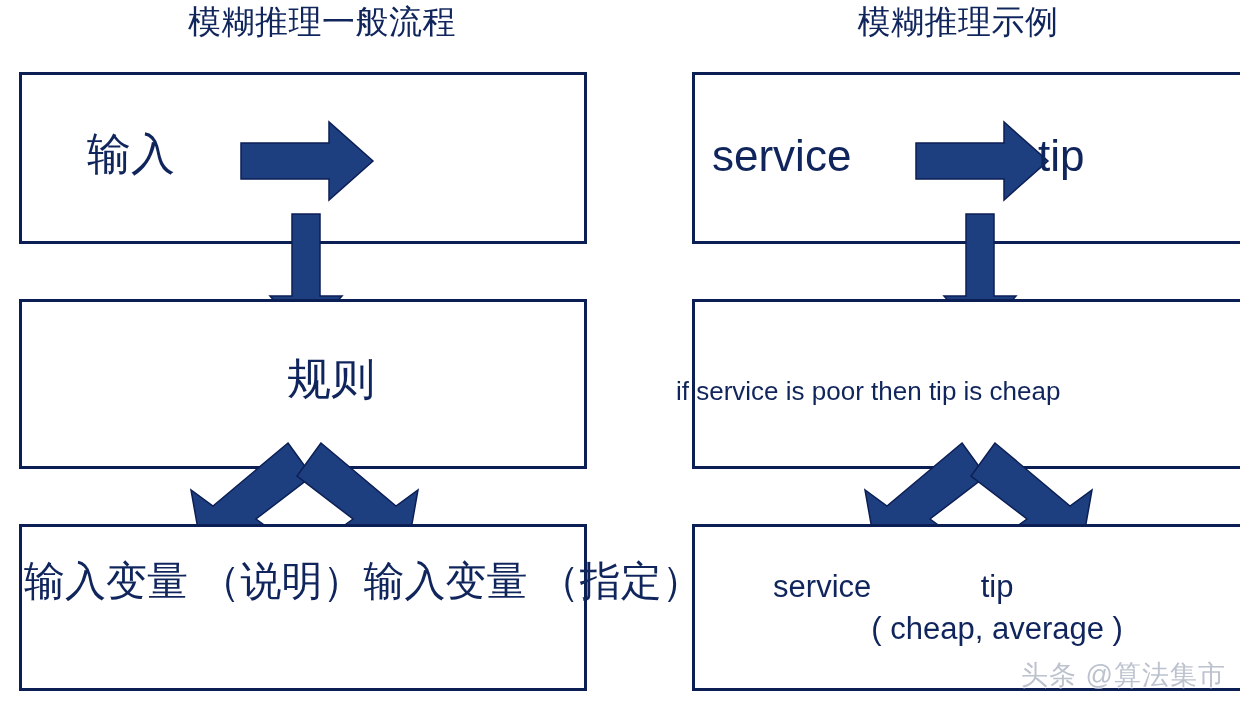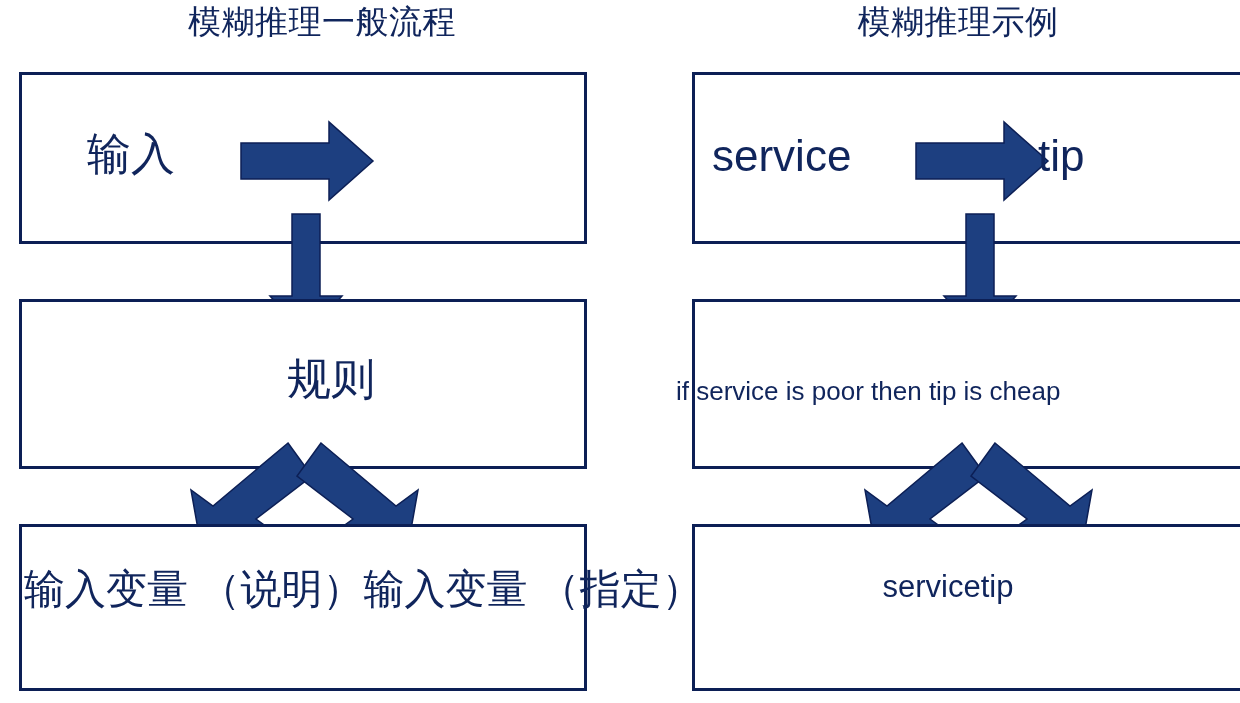--- a/index.html
+++ b/index.html
@@ -124,21 +124,20 @@
   }
   #l-bottom {
     left: 12px;
     top: 556px;
     width: 560px;
     justify-content: space-around;
   }
   #l-bottom .bottom-col {
     font-size: 41px;
     line-height: 50px;
-    margin-top: 8px;
   }
   #r-bottom {
     left: 668px;
     top: 566px;
     width: 560px;
     justify-content: center;
   }
   #r-bottom .bottom-col {
     font-size: 31px;
     line-height: 42px;
@@ -248,17 +247,19 @@
   <div class="rules-en">
     <div>if service is poor then tip is cheap</div>
   </div>
 
   <div class="bottom-pair" id="r-bottom">
     <div class="bottom-col">
       <span class="head">service</span>
     </div>
     <div class="bottom-col">
       <span class="head">tip</span>
+      <span class="sub">( cheap, average )</span>
     </div>
   </div>
 
+  <div class="watermark">头条 @算法集市</div>
 
 </div>
 
 </body></html>

